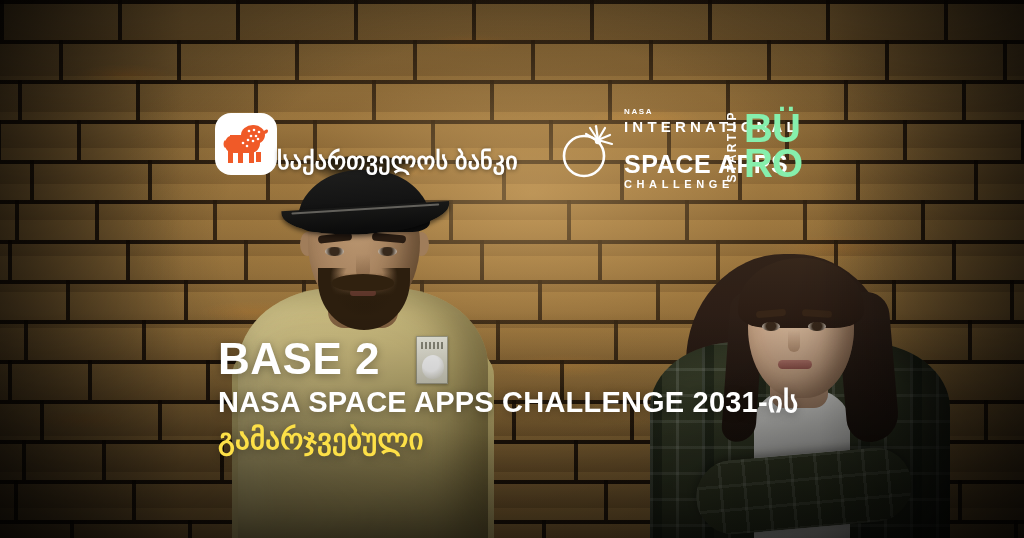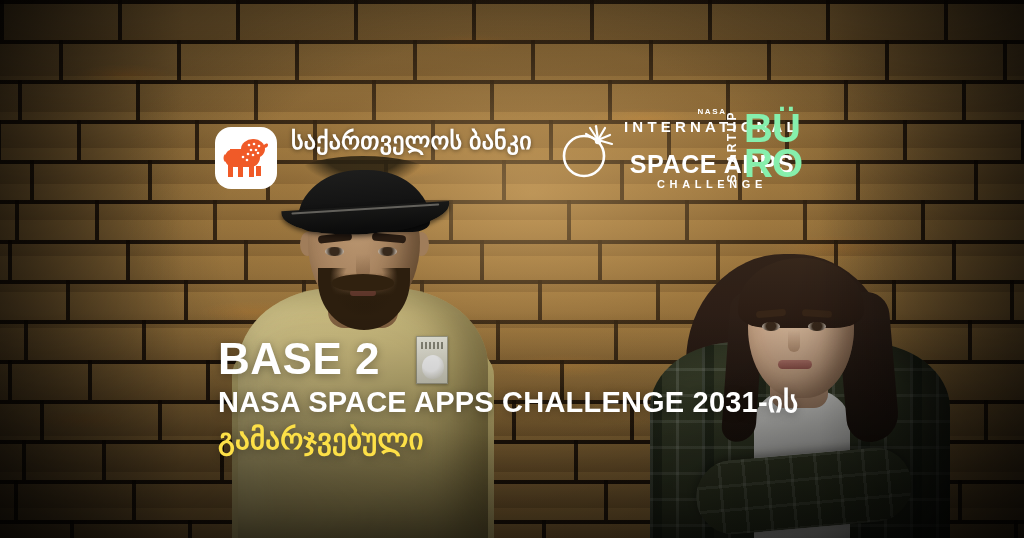--- a/index.html
+++ b/index.html
@@ -257,34 +257,34 @@
   }
   .w-mouth {
     position:absolute; left:128px; top:112px; width:34px; height:9px;
     background:linear-gradient(180deg,#b5756a,#93534a); border-radius:9px;
   }
 
   
   .man, .woman { filter:blur(0.7px) saturate(.96) brightness(.96); }
 
   
-  .bog { position:absolute; left:215px; top:127px; display:flex; align-items:flex-start; gap:14px; }
+  .bog { position:absolute; left:215px; top:113px; display:flex; align-items:flex-end; }
   .bog-mark {
     width:62px; height:62px; border-radius:16px; background:#ffffff;
     display:flex; align-items:center; justify-content:center;
   }
   .bog-name {
     color:#fff; font-size:24px; font-weight:700; letter-spacing:.2px;
     white-space:nowrap; text-shadow:0 1px 4px rgba(0,0,0,.45);
   }
 
   
   .nasa { position:absolute; left:560px; top:108px; display:flex; align-items:center; gap:8px; }
   .nasa-mark { width:56px; height:62px; }
-  .nasa-txt { color:#fff; text-align:center; line-height:1; }
+  .nasa-txt { color:#fff; line-height:1; }
   .nasa-txt .l1 { font-size:8px; font-weight:700; letter-spacing:1.6px; }
   .nasa-txt .l2 { font-size:15px; font-weight:700; letter-spacing:4.2px; margin-top:3px; }
   .nasa-txt .l3 { font-size:25px; font-weight:800; letter-spacing:.6px; margin-top:18px; }
   .nasa-txt .l4 { font-size:11px; font-weight:700; letter-spacing:4.6px; margin-top:2px; }
 
   
   .buro { position:absolute; left:726px; top:110px; display:flex; align-items:center; gap:6px; }
   .buro-vert {
     color:#fff; font-size:12px; font-weight:700; letter-spacing:2.4px;
     writing-mode:vertical-rl; transform:rotate(180deg); line-height:1;

